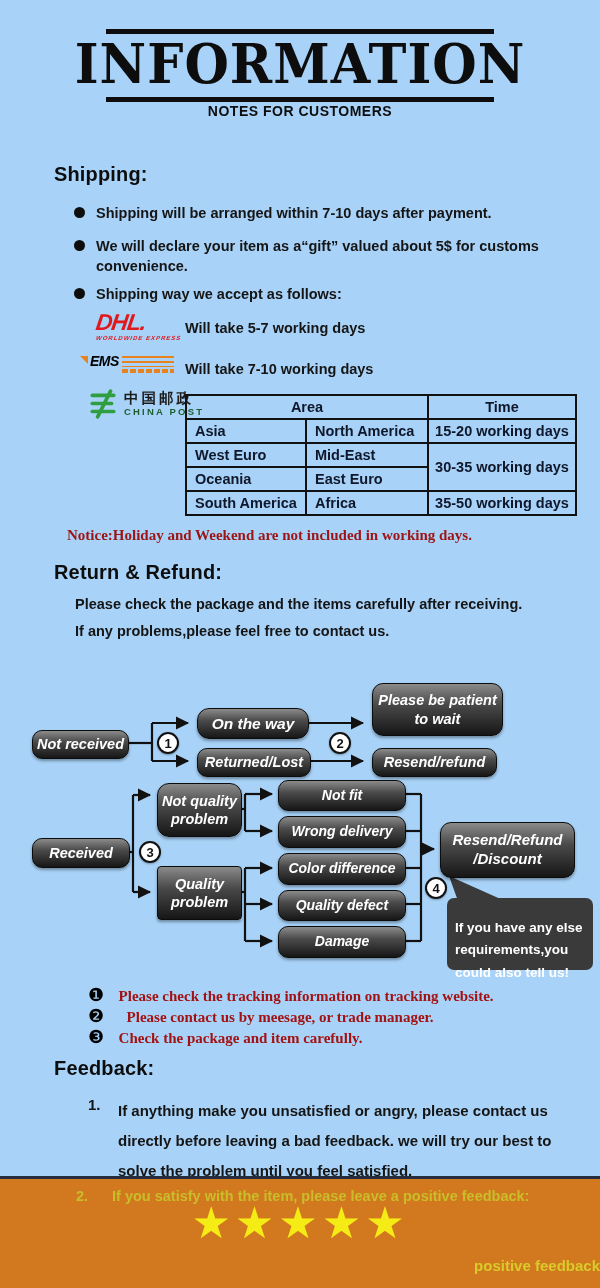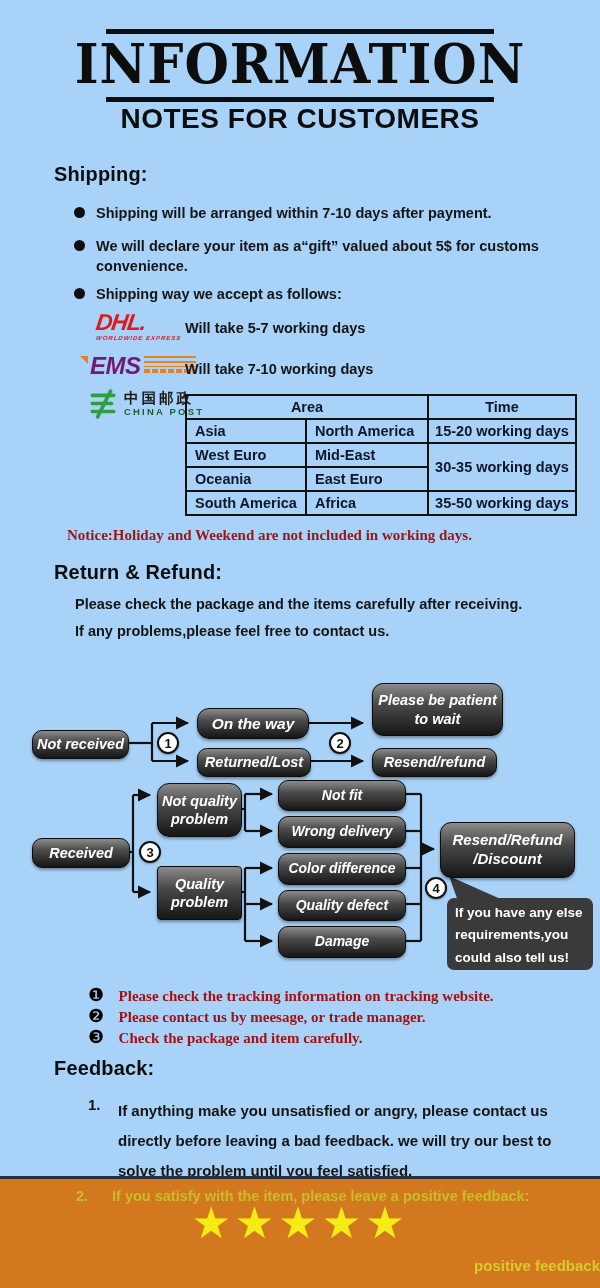--- a/index.html
+++ b/index.html
@@ -3,31 +3,31 @@
 <meta charset="utf-8">
 <style>
   html,body{margin:0;padding:0;background:#7a7a7a;}
   .canvas{position:relative;width:600px;height:1288px;margin:0 auto;background:#a8d2f7;overflow:hidden;
           font-family:"Liberation Sans",sans-serif;color:#111;}
   .abs{position:absolute;}
   
   .rule{position:absolute;left:106px;width:388px;height:5px;background:#0d0d0d;}
   .title{position:absolute;left:106px;top:33px;width:388px;height:62px;display:flex;align-items:center;justify-content:center;
          font-family:"DejaVu Serif",serif;font-weight:900;font-size:51px;letter-spacing:1px;color:#0d0d0d;transform:scaleY(1.05);}
-  .subtitle{position:absolute;left:106px;top:103px;width:388px;text-align:center;font-weight:800;font-size:28px;letter-spacing:.5px;color:#0d0d0d;}
+  .subtitle{position:absolute;left:106px;top:103px;width:388px;text-align:center;font-weight:800;font-size:14px;letter-spacing:.5px;color:#0d0d0d;}
   
   .sec-h{position:absolute;font-size:21px;font-weight:800;color:#0d0d0d;letter-spacing:.2px;transform:scaleX(.95);transform-origin:left;}
   .body-t{position:absolute;font-size:14.5px;font-weight:700;color:#151515;line-height:1.35;}
   .dot{position:absolute;width:11px;height:11px;border-radius:50%;background:#0d0d0d;}
   
   .dhl-word{font-style:italic;font-weight:900;font-size:23px;color:#e0191f;letter-spacing:-1px;transform:skewX(-8deg);line-height:1;}
   .dhl-sub{font-style:italic;font-weight:700;font-size:6px;color:#e0191f;letter-spacing:1px;transform:skewX(-8deg);margin-top:1px;}
   .ems-row{display:flex;align-items:flex-start;}
   .ems-tri{width:0;height:0;border-top:8px solid #e8821e;border-left:8px solid transparent;margin:2px 2px 0 0;}
-  .ems-word{font-style:italic;font-weight:900;font-size:24px;color:#701a75;line-height:1;letter-spacing:-.5px;}
+  .ems-word{font-style:italic;font-weight:900;font-size:14px;color:#000000;line-height:1;letter-spacing:-.5px;}
   .ems-stripes{width:52px;height:11px;margin:2px 0 0 3px;
      background:repeating-linear-gradient(180deg,#e8821e 0 2px,rgba(0,0,0,0) 2px 5px);}
   .ems-sub{width:52px;height:4px;margin:2px 0 0 3px;background:repeating-linear-gradient(90deg,#e8821e 0 6px,rgba(0,0,0,0) 6px 8px);}
   .cp{display:flex;align-items:center;gap:6px;}
   .cp-cn{font-size:14.5px;font-weight:800;letter-spacing:3px;color:#1b1b1b;line-height:1.1;}
   .cp-en{font-size:9.5px;font-weight:800;letter-spacing:2.2px;color:#1c5e31;}
   
   table.ship{position:absolute;left:185px;top:394px;border-collapse:collapse;table-layout:fixed;}
   table.ship td,table.ship th{border:2px solid #111;font-size:14.5px;font-weight:700;color:#0f172a;
       height:22px;padding:0 0 0 8px;text-align:left;background:transparent;}
@@ -39,21 +39,21 @@
   .flow{position:absolute;left:0;top:680px;width:600px;height:300px;}
   .flow svg{position:absolute;left:0;top:0;z-index:1;}
   .fbox{position:absolute;z-index:2;display:flex;flex-direction:column;align-items:center;justify-content:center;
         background:linear-gradient(180deg,#8b8b8b 0%,#4a4a4a 40%,#161616 100%);
         border:1px solid #0c0c0c;border-radius:10px;color:#fff;font-weight:700;font-size:14.5px;line-height:1.25;
         box-shadow:0 2px 3px rgba(0,0,0,.35);text-align:center;font-style:italic;}
   .fnum{position:absolute;z-index:4;width:22px;height:22px;border-radius:50%;background:#fff;border:2px solid #111;
         box-sizing:border-box;display:flex;align-items:center;justify-content:center;font-weight:900;font-size:13px;color:#111;
         box-shadow:0 1px 2px rgba(0,0,0,.3);}
   .bubble{position:absolute;z-index:3;left:447px;top:218px;width:146px;height:72px;background:#3a3a3a;border-radius:7px;
-        color:#fff;font-weight:700;font-size:13.5px;line-height:1.65;padding:4px 8px;box-sizing:border-box;}
+        color:#fff;font-weight:700;font-size:13.5px;line-height:1.65;padding:19px 8px;box-sizing:border-box;}
   
   .note-num{font-size:18px;color:#000;}
   .note-t{font-family:"Liberation Serif",serif;font-weight:700;font-size:15px;color:#a31212;}
   
   .fb-line{font-size:15px;font-weight:700;color:#151515;}
   .orange{position:absolute;left:0;top:1176px;width:600px;height:112px;background:#d2791f;border-top:3px solid #262e3d;box-sizing:border-box;}
   .fb2{position:absolute;top:9px;font-size:14.5px;font-weight:700;color:#c9bd29;}
   .stars{position:absolute;top:22px;left:0;width:100%;text-align:center;font-size:44px;line-height:1;letter-spacing:4px;color:#f6ec15;
          font-family:"DejaVu Sans",sans-serif;}
   .star-cap{position:absolute;top:78px;left:0;width:100%;text-align:right;font-size:15px;font-weight:700;color:#d8cb2a;}
@@ -248,21 +248,21 @@
       <span>could also tell us!</span>
     </div>
   </div>
 
   <div class="abs" style="left:88px;top:984px">
     <span class="note-num">❶</span>
     <span class="note-t" style="margin-left:10px">Please check the tracking information on tracking website.</span>
   </div>
   <div class="abs" style="left:88px;top:1005px">
     <span class="note-num">❷</span>
-    <span class="note-t" style="margin-left:10px">Please contact us by meesage, or trade manager.</span>
+    <span class="note-t" style="margin-left:18px">Please contact us by meesage, or trade manager.</span>
   </div>
   <div class="abs" style="left:88px;top:1026px">
     <span class="note-num">❸</span>
     <span class="note-t" style="margin-left:10px">Check the package and item carefully.</span>
   </div>
 
   <div class="sec-h" style="left:54px;top:1056px">Feedback:</div>
   <div class="abs fb-line" style="left:88px;top:1096px">1.</div>
   <div class="abs fb-line" style="left:118px;top:1096px;width:460px;line-height:30px">
     <span>If anything make you unsatisfied or angry, please contact us</span><br>

